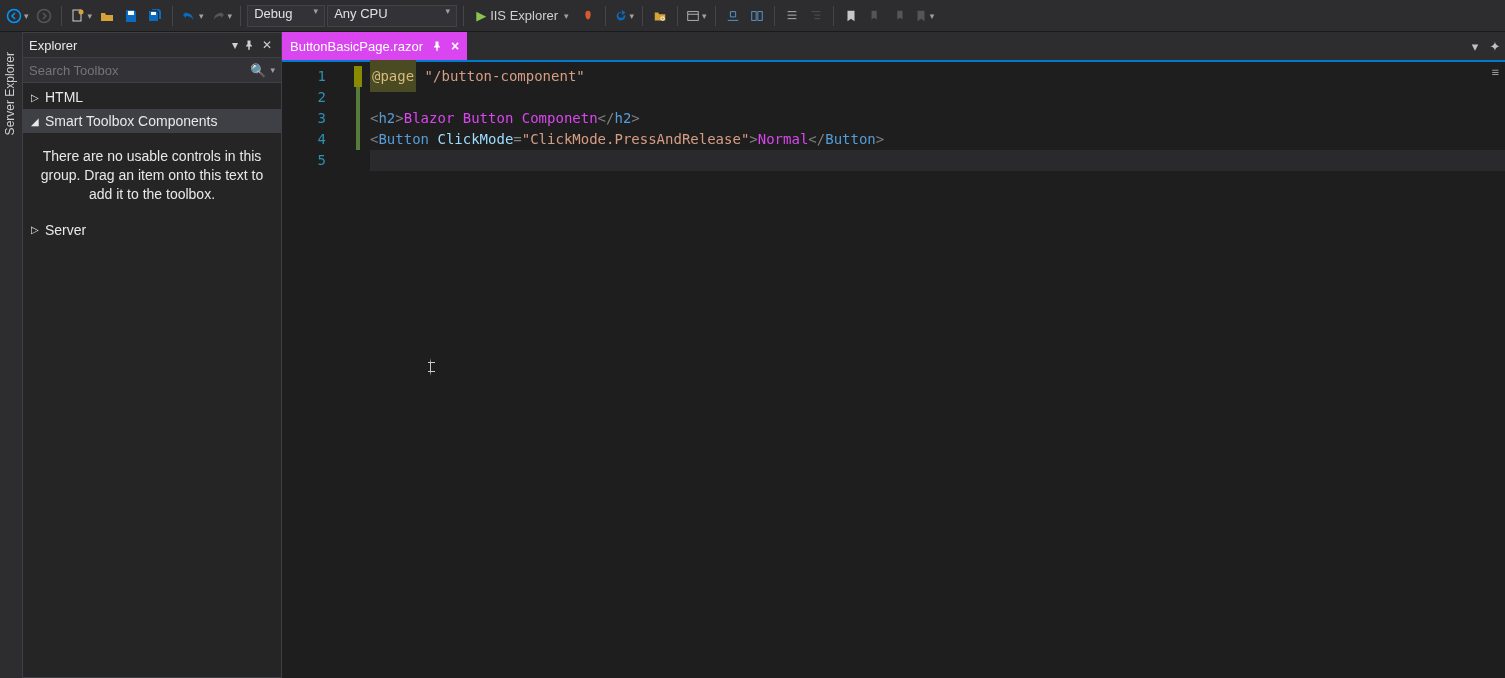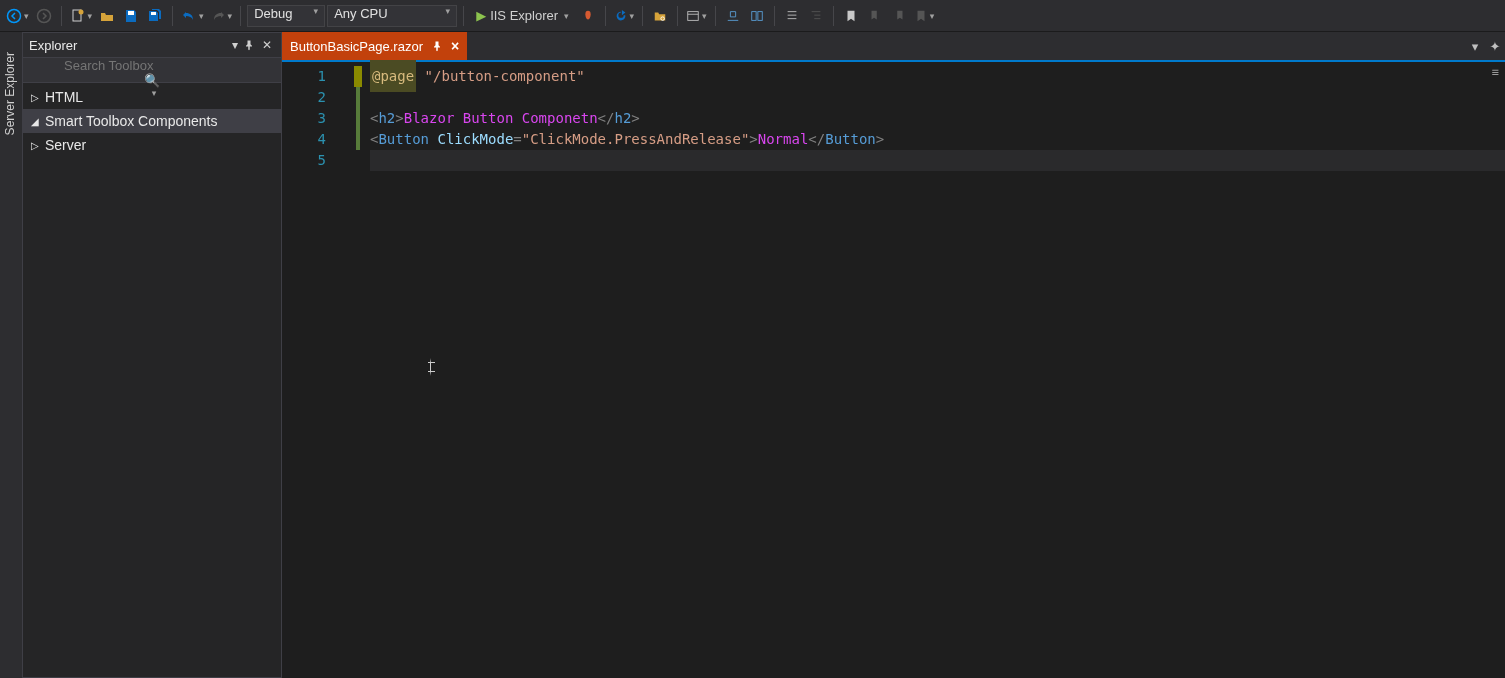--- a/index.html
+++ b/index.html
@@ -90,21 +90,20 @@
 .pane-title .spacer { flex: 1; }
 .pane-title .pin, .pane-title .close, .pane-title .mini { width: 16px; text-align: center; cursor: pointer; font-size: 12px; color: #d0d0d0; }
 .search-row {
   height: 26px;
   background: #333337;
   border-top: 1px solid #3f3f46;
   border-bottom: 1px solid #3f3f46;
   display: flex;
   align-items: center;
   padding: 0 6px;
-  flex-direction: column;
 }
 .search-row input {
   flex: 1;
   background: transparent;
   border: none;
   color: #d0d0d0;
   font-size: 13px;
   outline: none;
 }
 .search-row .sicon { color: #d0d0d0; font-size: 13px; }
@@ -135,21 +134,21 @@
   background: #1e1e1e;
   min-width: 0;
 }
 .tab-row {
   height: 28px;
   background: #2d2d30;
   display: flex;
   align-items: stretch;
 }
 .tab {
-  background: #c2410c;
+  background: #d946ef;
   color: #fff;
   display: flex;
   align-items: center;
   padding: 9px 8px;
   font-size: 13px;
   gap: 8px;
 }
 .tab .pin2 { font-size: 11px; cursor: pointer; }
 .tab .closet { font-size: 14px; cursor: pointer; font-weight: bold; }
 .tab-row .tab-spacer { flex: 1; }
@@ -383,20 +382,21 @@
     </div>
     <div class="tree">
       <div class="tree-item">
         <span class="arrow">▷</span>
         <span>HTML</span>
       </div>
       <div class="tree-item sel">
         <span class="arrow">◢</span>
         <span>Smart Toolbox Components</span>
       </div>
+      <div class="empty-msg">There are no usable controls in this group. Drag an item onto this text to add it to the toolbox.</div>
       <div class="tree-item">
         <span class="arrow">▷</span>
         <span>Server</span>
       </div>
     </div>
   </div>
 
   <div class="editor-area">
     <div class="tab-row">
       <div class="tab">

